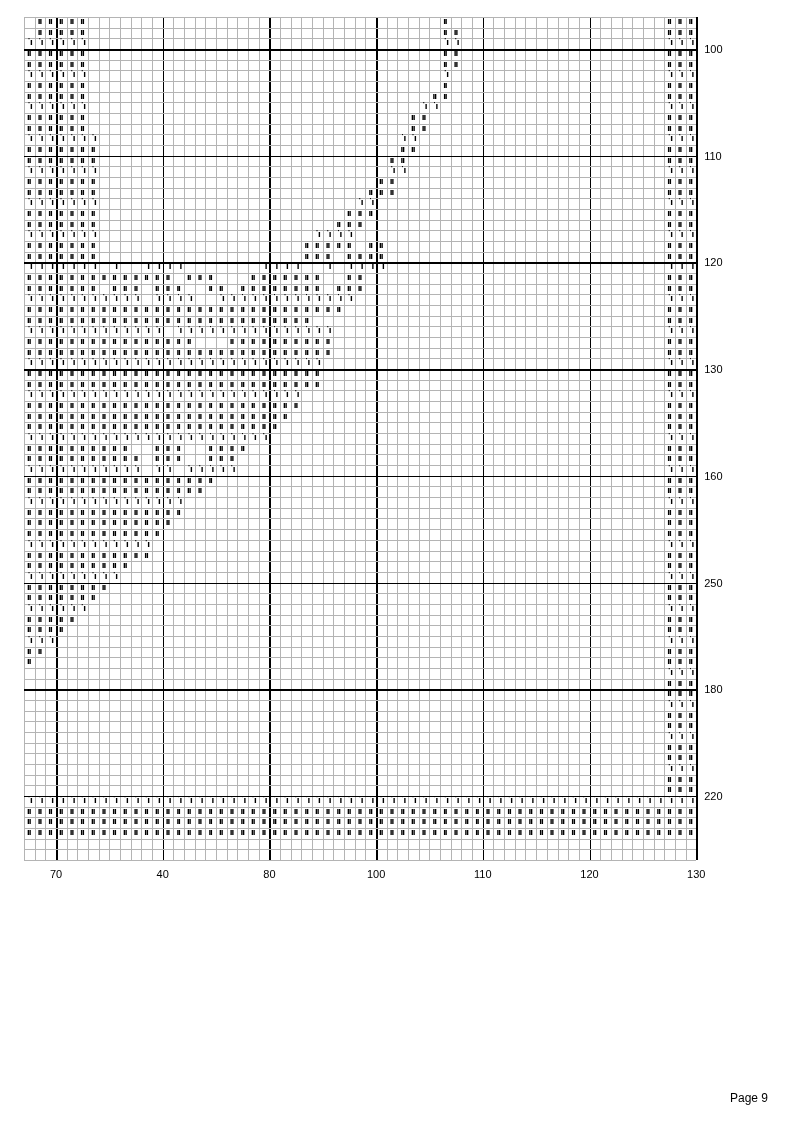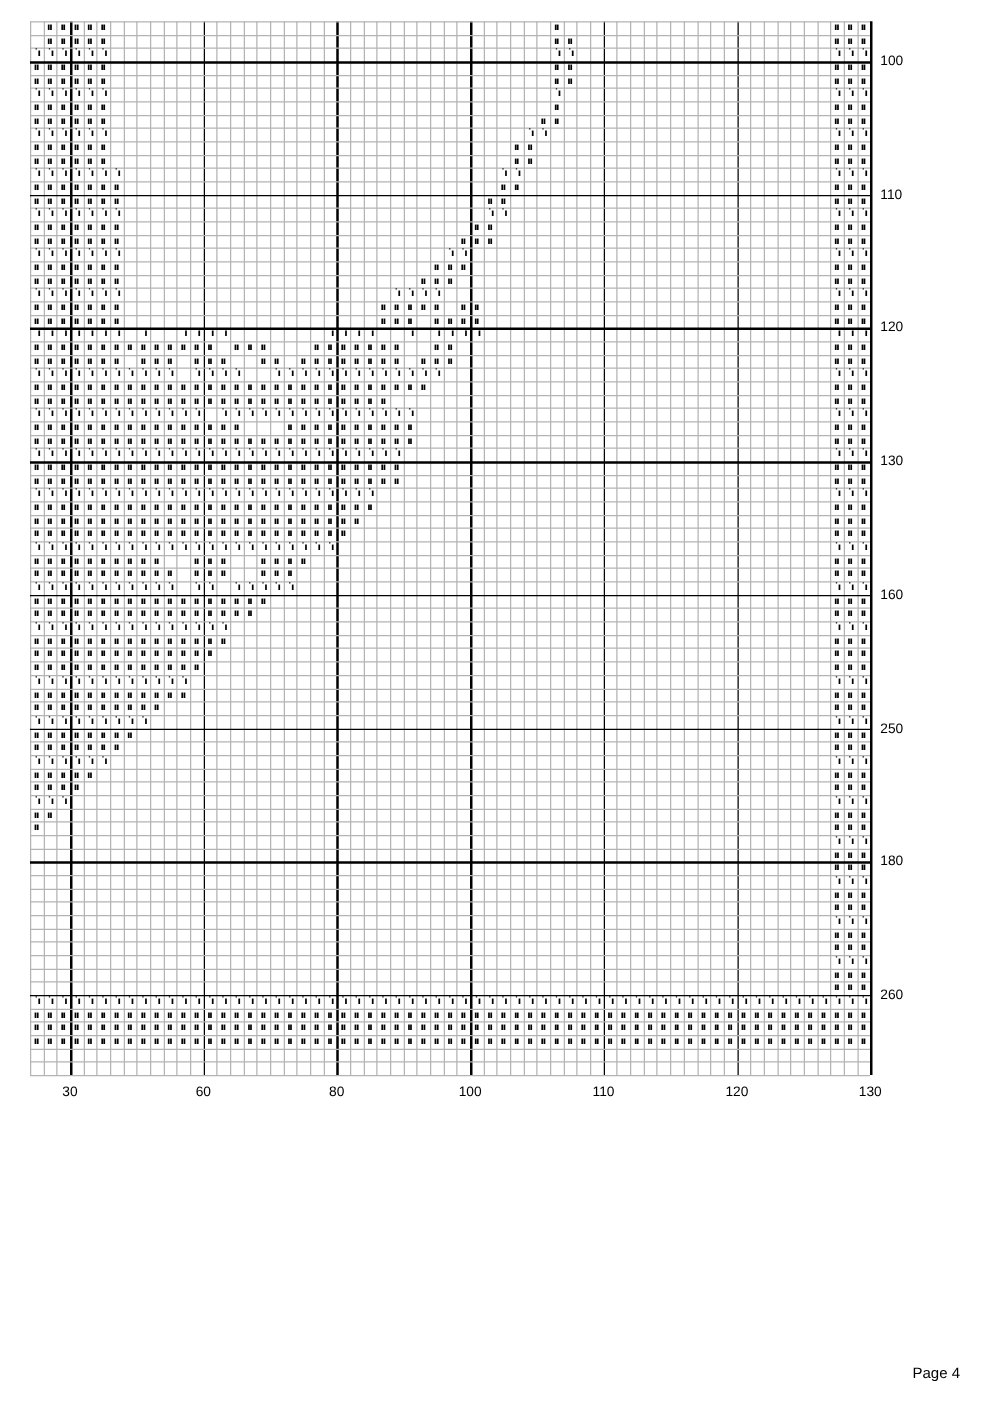--- a/index.html
+++ b/index.html
@@ -1503,29 +1503,29 @@
     <div class="sym" style="left: 579.18px; top: 811.92px;">ıı</div>
     <div class="sym" style="left: 589.85px; top: 811.92px;">ıı</div>
     <div class="sym" style="left: 600.52px; top: 811.92px;">ıı</div>
     <div class="sym" style="left: 611.19px; top: 811.92px;">ıı</div>
     <div class="sym" style="left: 621.86px; top: 811.92px;">ıı</div>
     <div class="sym" style="left: 632.53px; top: 811.92px;">ıı</div>
     <div class="sym" style="left: 643.2px; top: 811.92px;">ıı</div>
     <div class="sym" style="left: 653.87px; top: 811.92px;">ıı</div>
     <div class="sym" style="left: 664.54px; top: 811.92px;">ıı</div>
   </div>
-<div id="page-num">Page 4</div>
+<div id="page-num">Page 9</div>
 
-<div class="xlabel" style="left: 56.01px; top: 867.93px;">30</div>
-<div class="xlabel" style="left: 162.71px; top: 867.93px;">60</div>
+<div class="xlabel" style="left: 56.01px; top: 867.93px;">70</div>
+<div class="xlabel" style="left: 162.71px; top: 867.93px;">40</div>
 <div class="xlabel" style="left: 269.41px; top: 867.93px;">80</div>
 <div class="xlabel" style="left: 376.11px; top: 867.93px;">100</div>
 <div class="xlabel" style="left: 482.81px; top: 867.93px;">110</div>
 <div class="xlabel" style="left: 589.51px; top: 867.93px;">120</div>
 <div class="xlabel" style="left: 696.21px; top: 867.93px;">130</div>
 <div class="ylabel" style="left: 704.21px; top: 43.01px;">100</div>
 <div class="ylabel" style="left: 704.21px; top: 149.71px;">110</div>
 <div class="ylabel" style="left: 704.21px; top: 256.41px;">120</div>
 <div class="ylabel" style="left: 704.21px; top: 363.11px;">130</div>
 <div class="ylabel" style="left: 704.21px; top: 469.81px;">160</div>
 <div class="ylabel" style="left: 704.21px; top: 576.51px;">250</div>
 <div class="ylabel" style="left: 704.21px; top: 683.21px;">180</div>
-<div class="ylabel" style="left: 704.21px; top: 789.91px;">260</div>
+<div class="ylabel" style="left: 704.21px; top: 789.91px;">220</div>
 
 </body></html>

